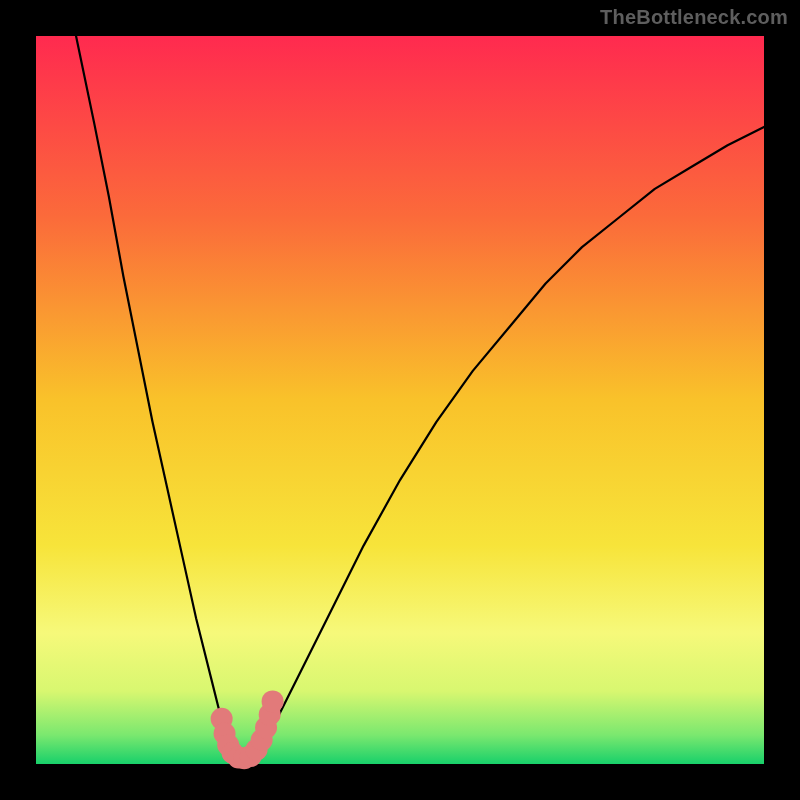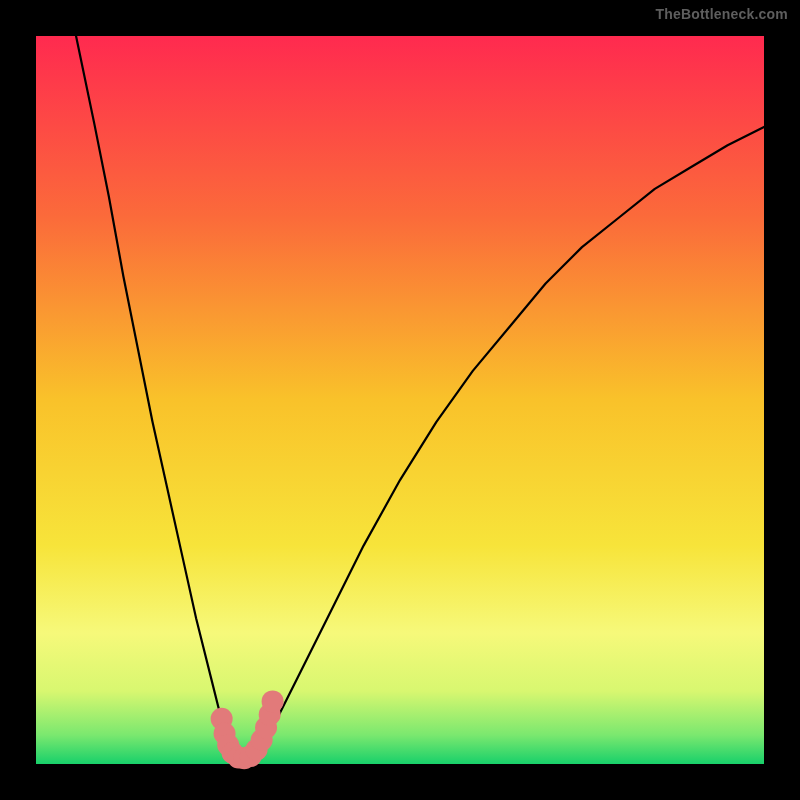--- a/index.html
+++ b/index.html
@@ -12,21 +12,21 @@
   }
   .stage {
     position: relative;
     width: 800px;
     height: 800px;
   }
   .attribution {
     position: absolute;
     top: 6px;
     right: 12px;
-    font-size: 14px;
+    font-size: 20px;
     font-weight: 600;
     color: #5e5e5e;
     letter-spacing: 0.2px;
     z-index: 10;
   }
   svg.chart {
     position: absolute;
     top: 0;
     left: 0;
   }

